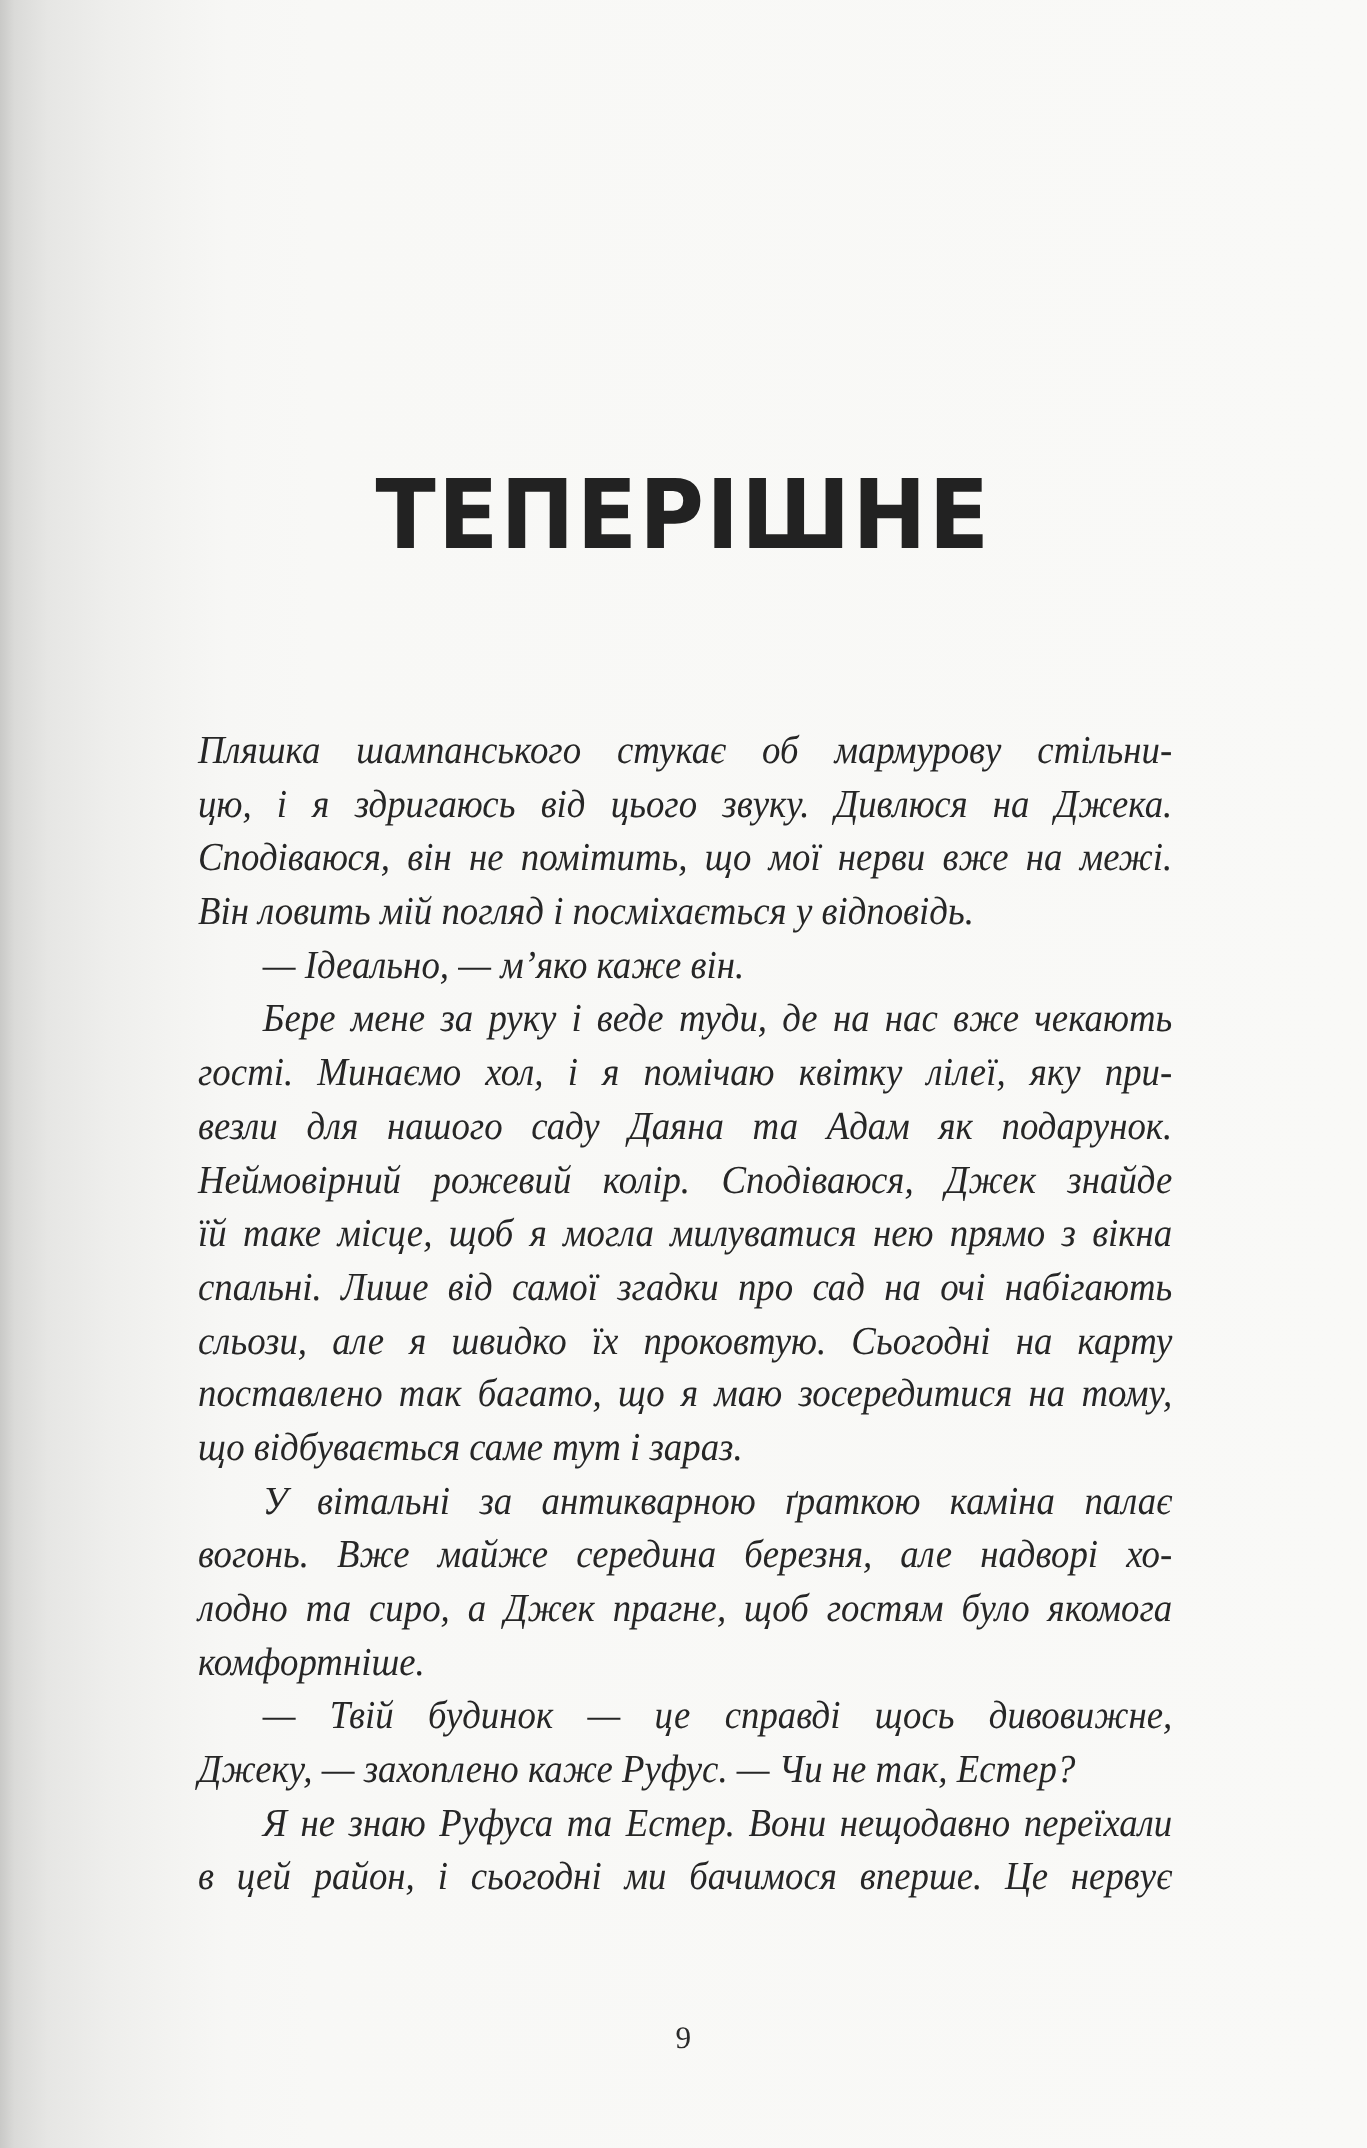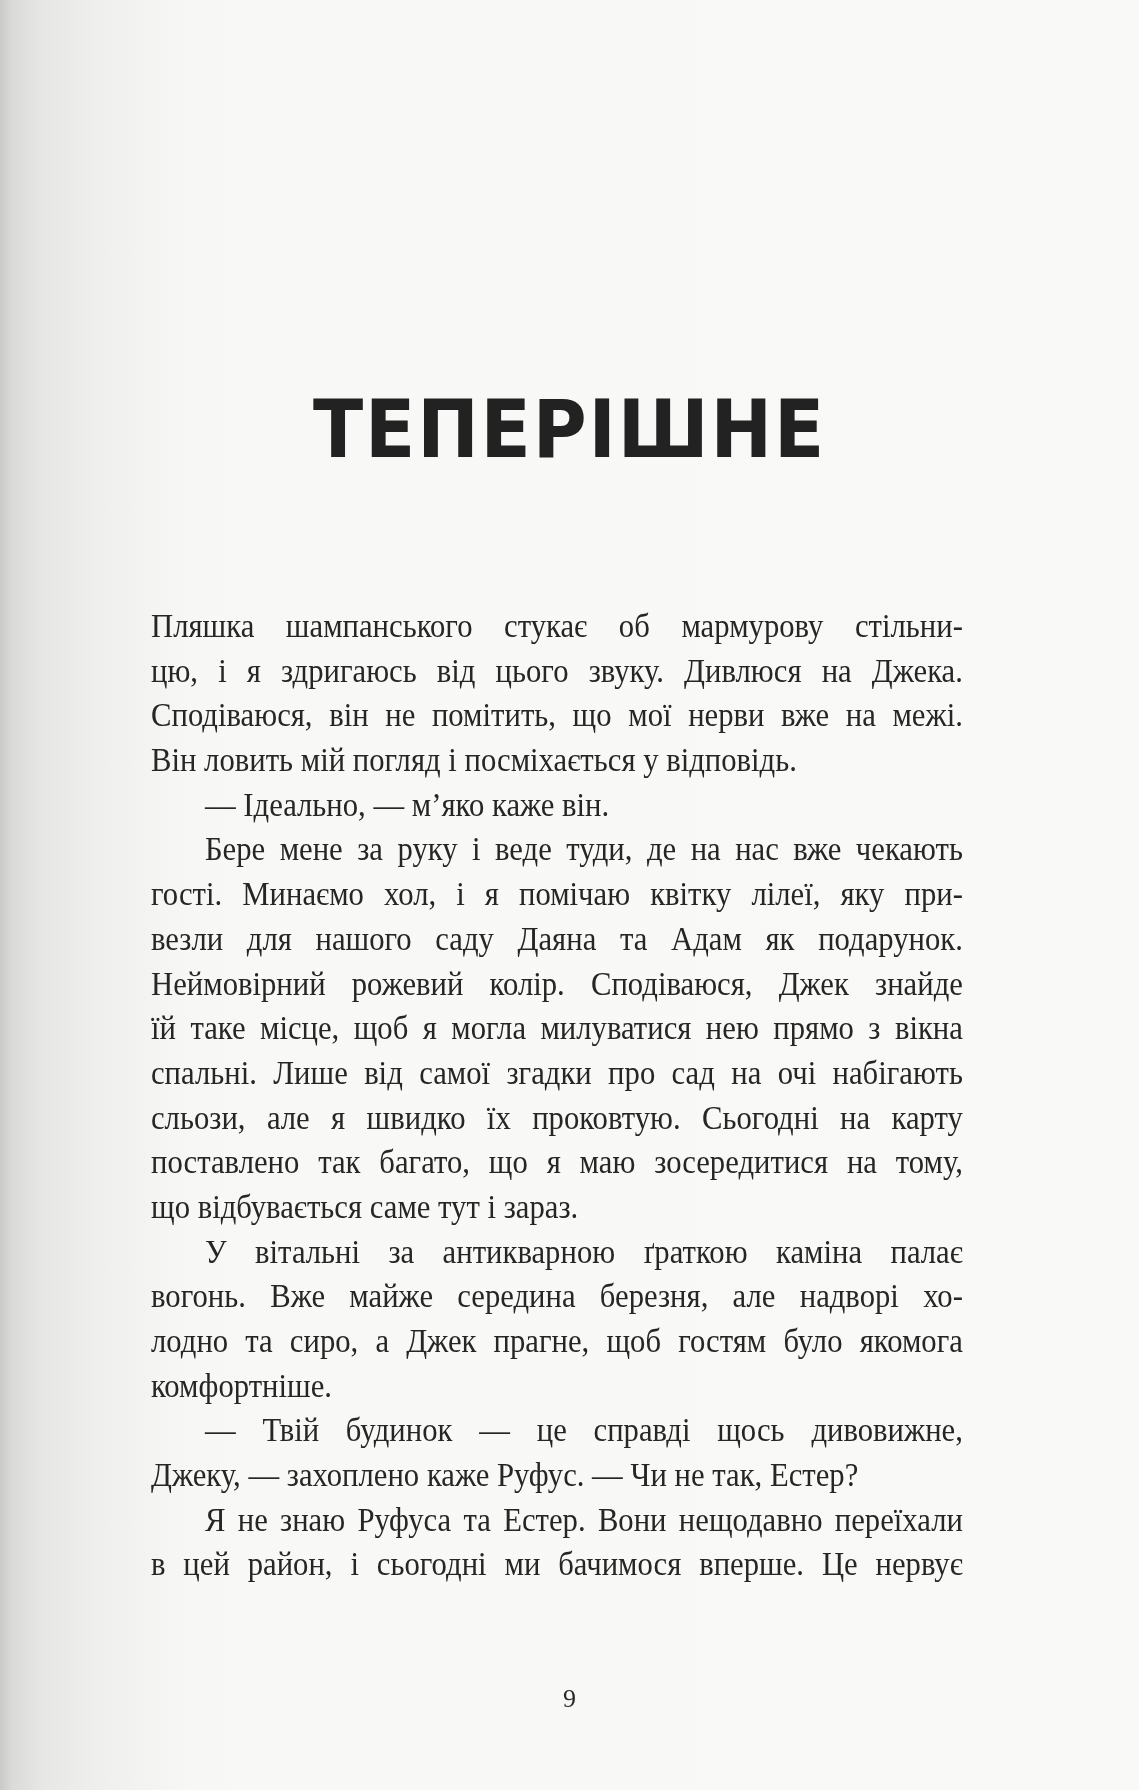--- a/index.html
+++ b/index.html
@@ -39,23 +39,24 @@
     font-weight: bold;
     font-size: 80px;
     line-height: 86px;
     letter-spacing: 2px;
     color: #222222;
     transform: scaleX(0.92);
     transform-origin: 570px 50%;
   }
   .body-text {
     position: absolute;
-    left: 151px;
+    left: 165px;
     top: 604px;
     width: 812px;
+    font-style: italic;
   }
   .line {
     display: block;
     height: 44.7px;
     line-height: 44.7px;
     font-family: "Liberation Serif", serif;
     font-size: 33px;
     white-space: nowrap;
     color: #262626;
     text-align: justify;

